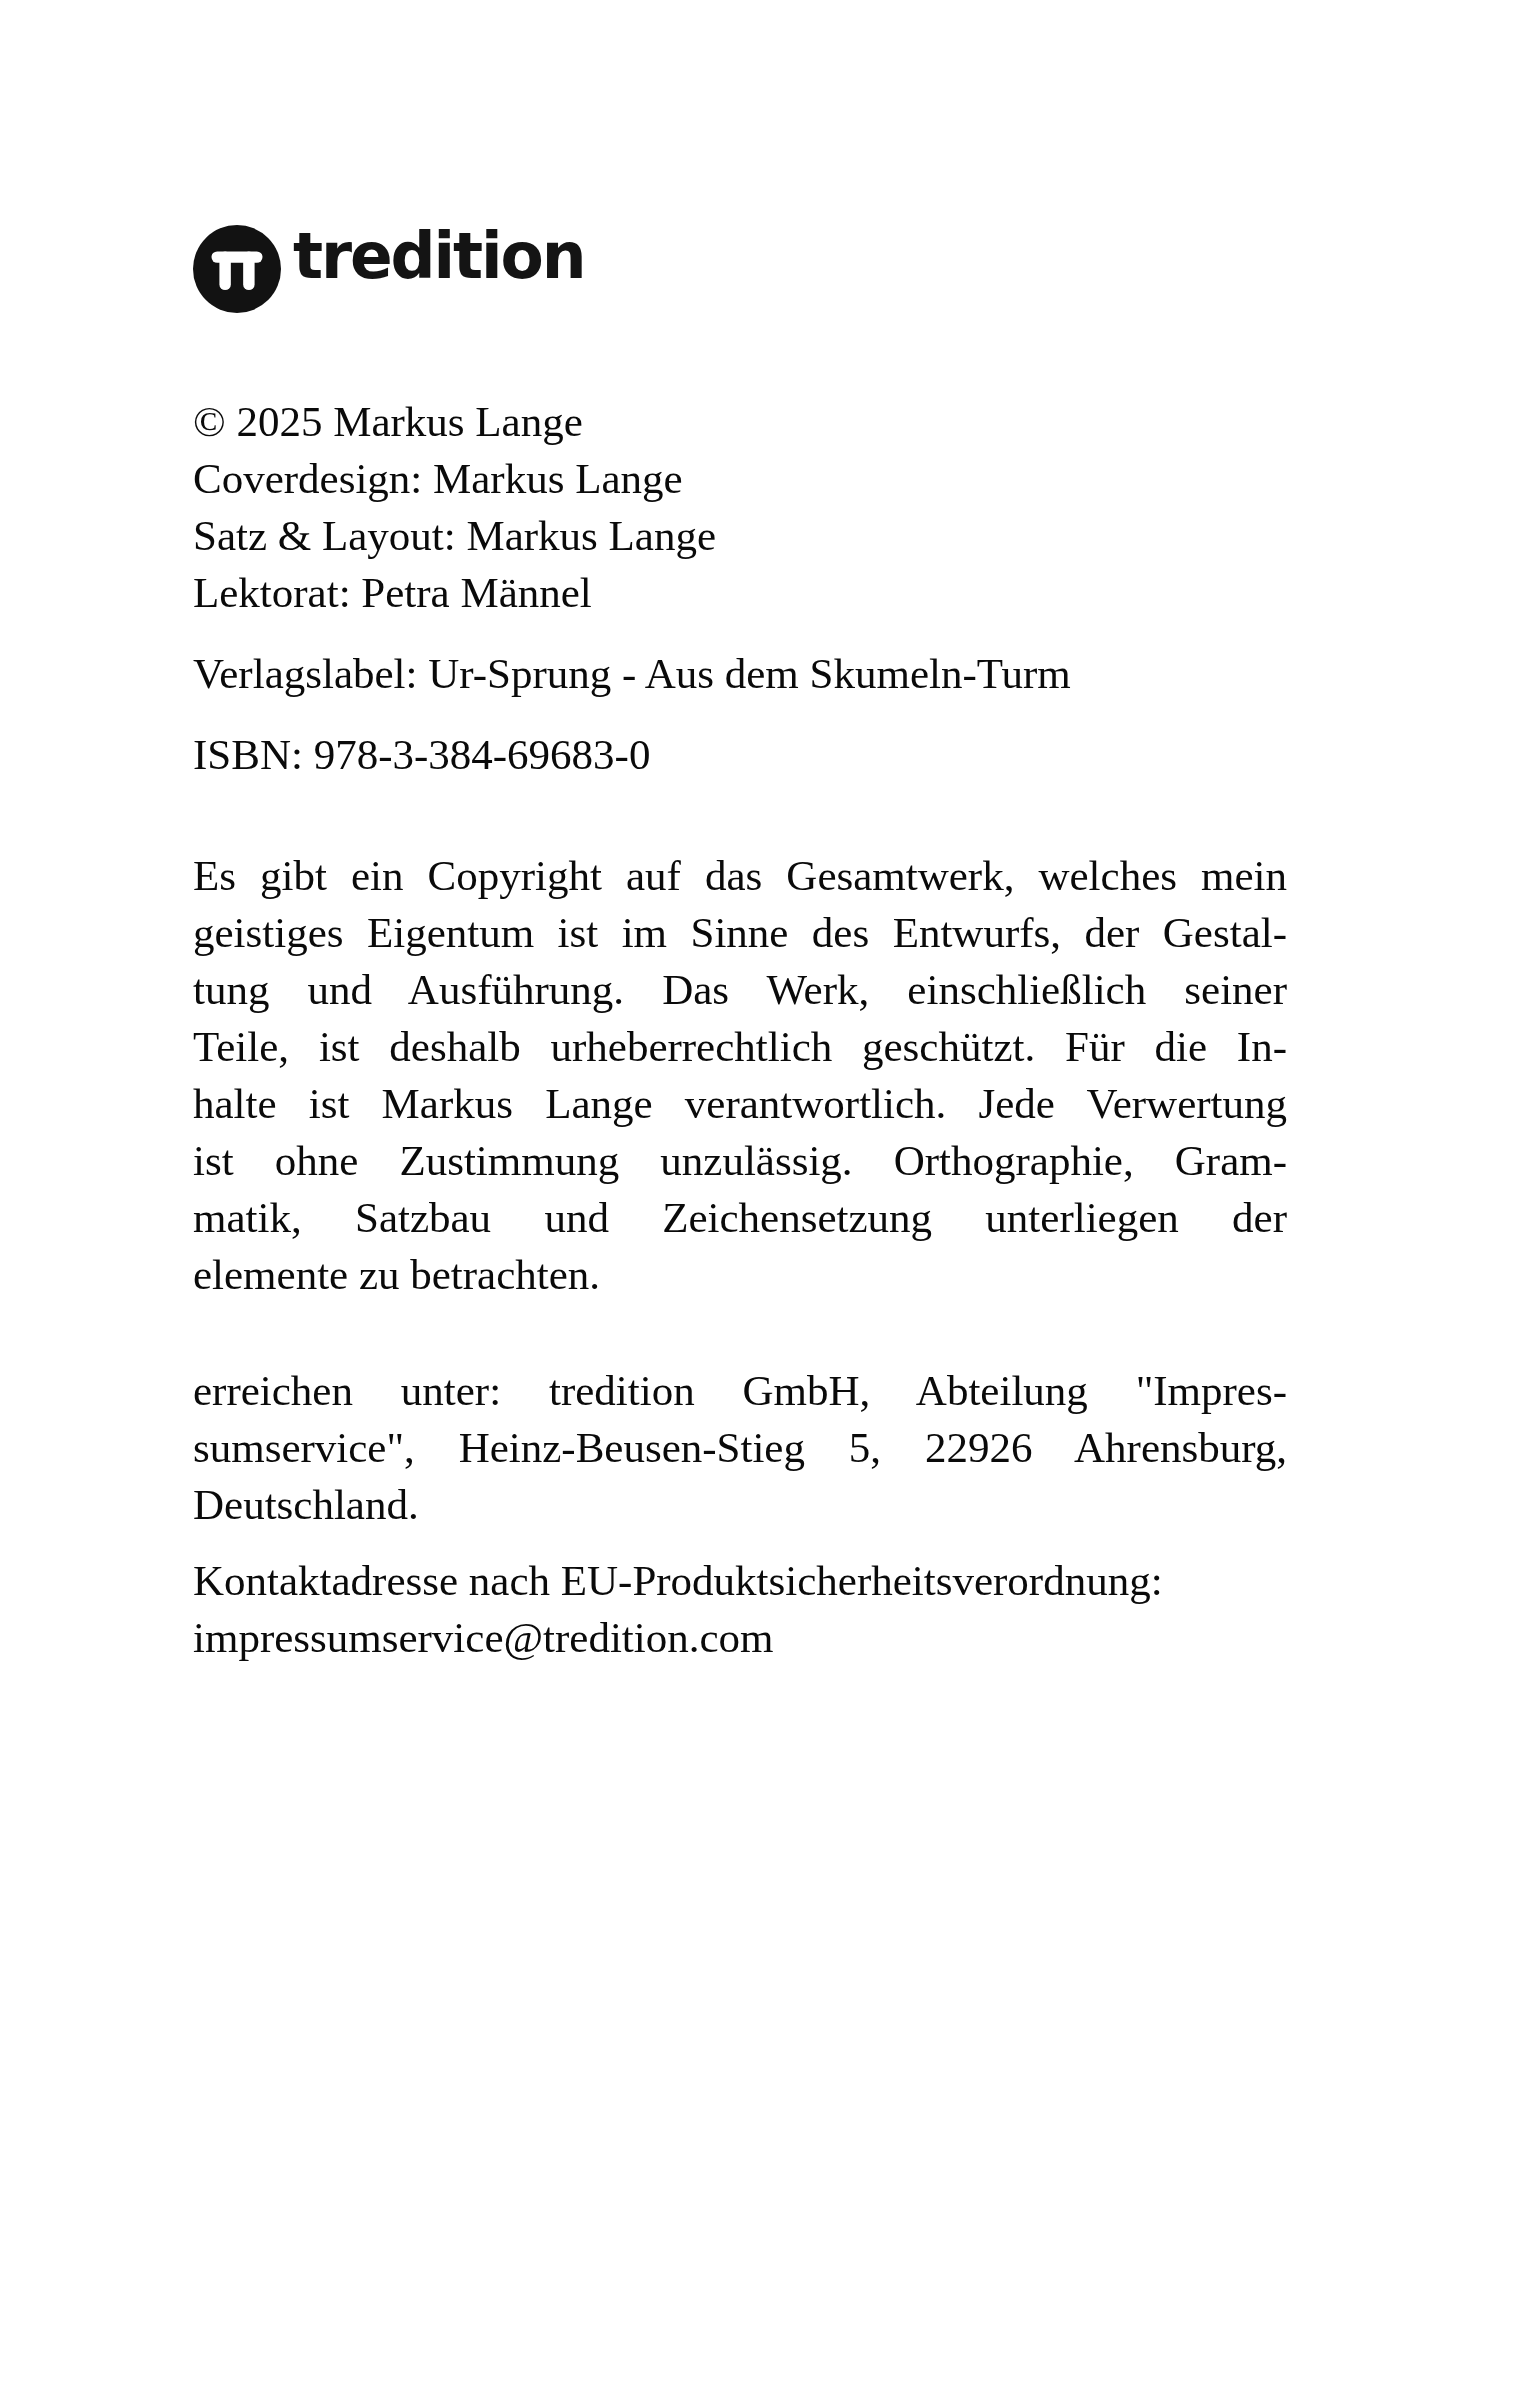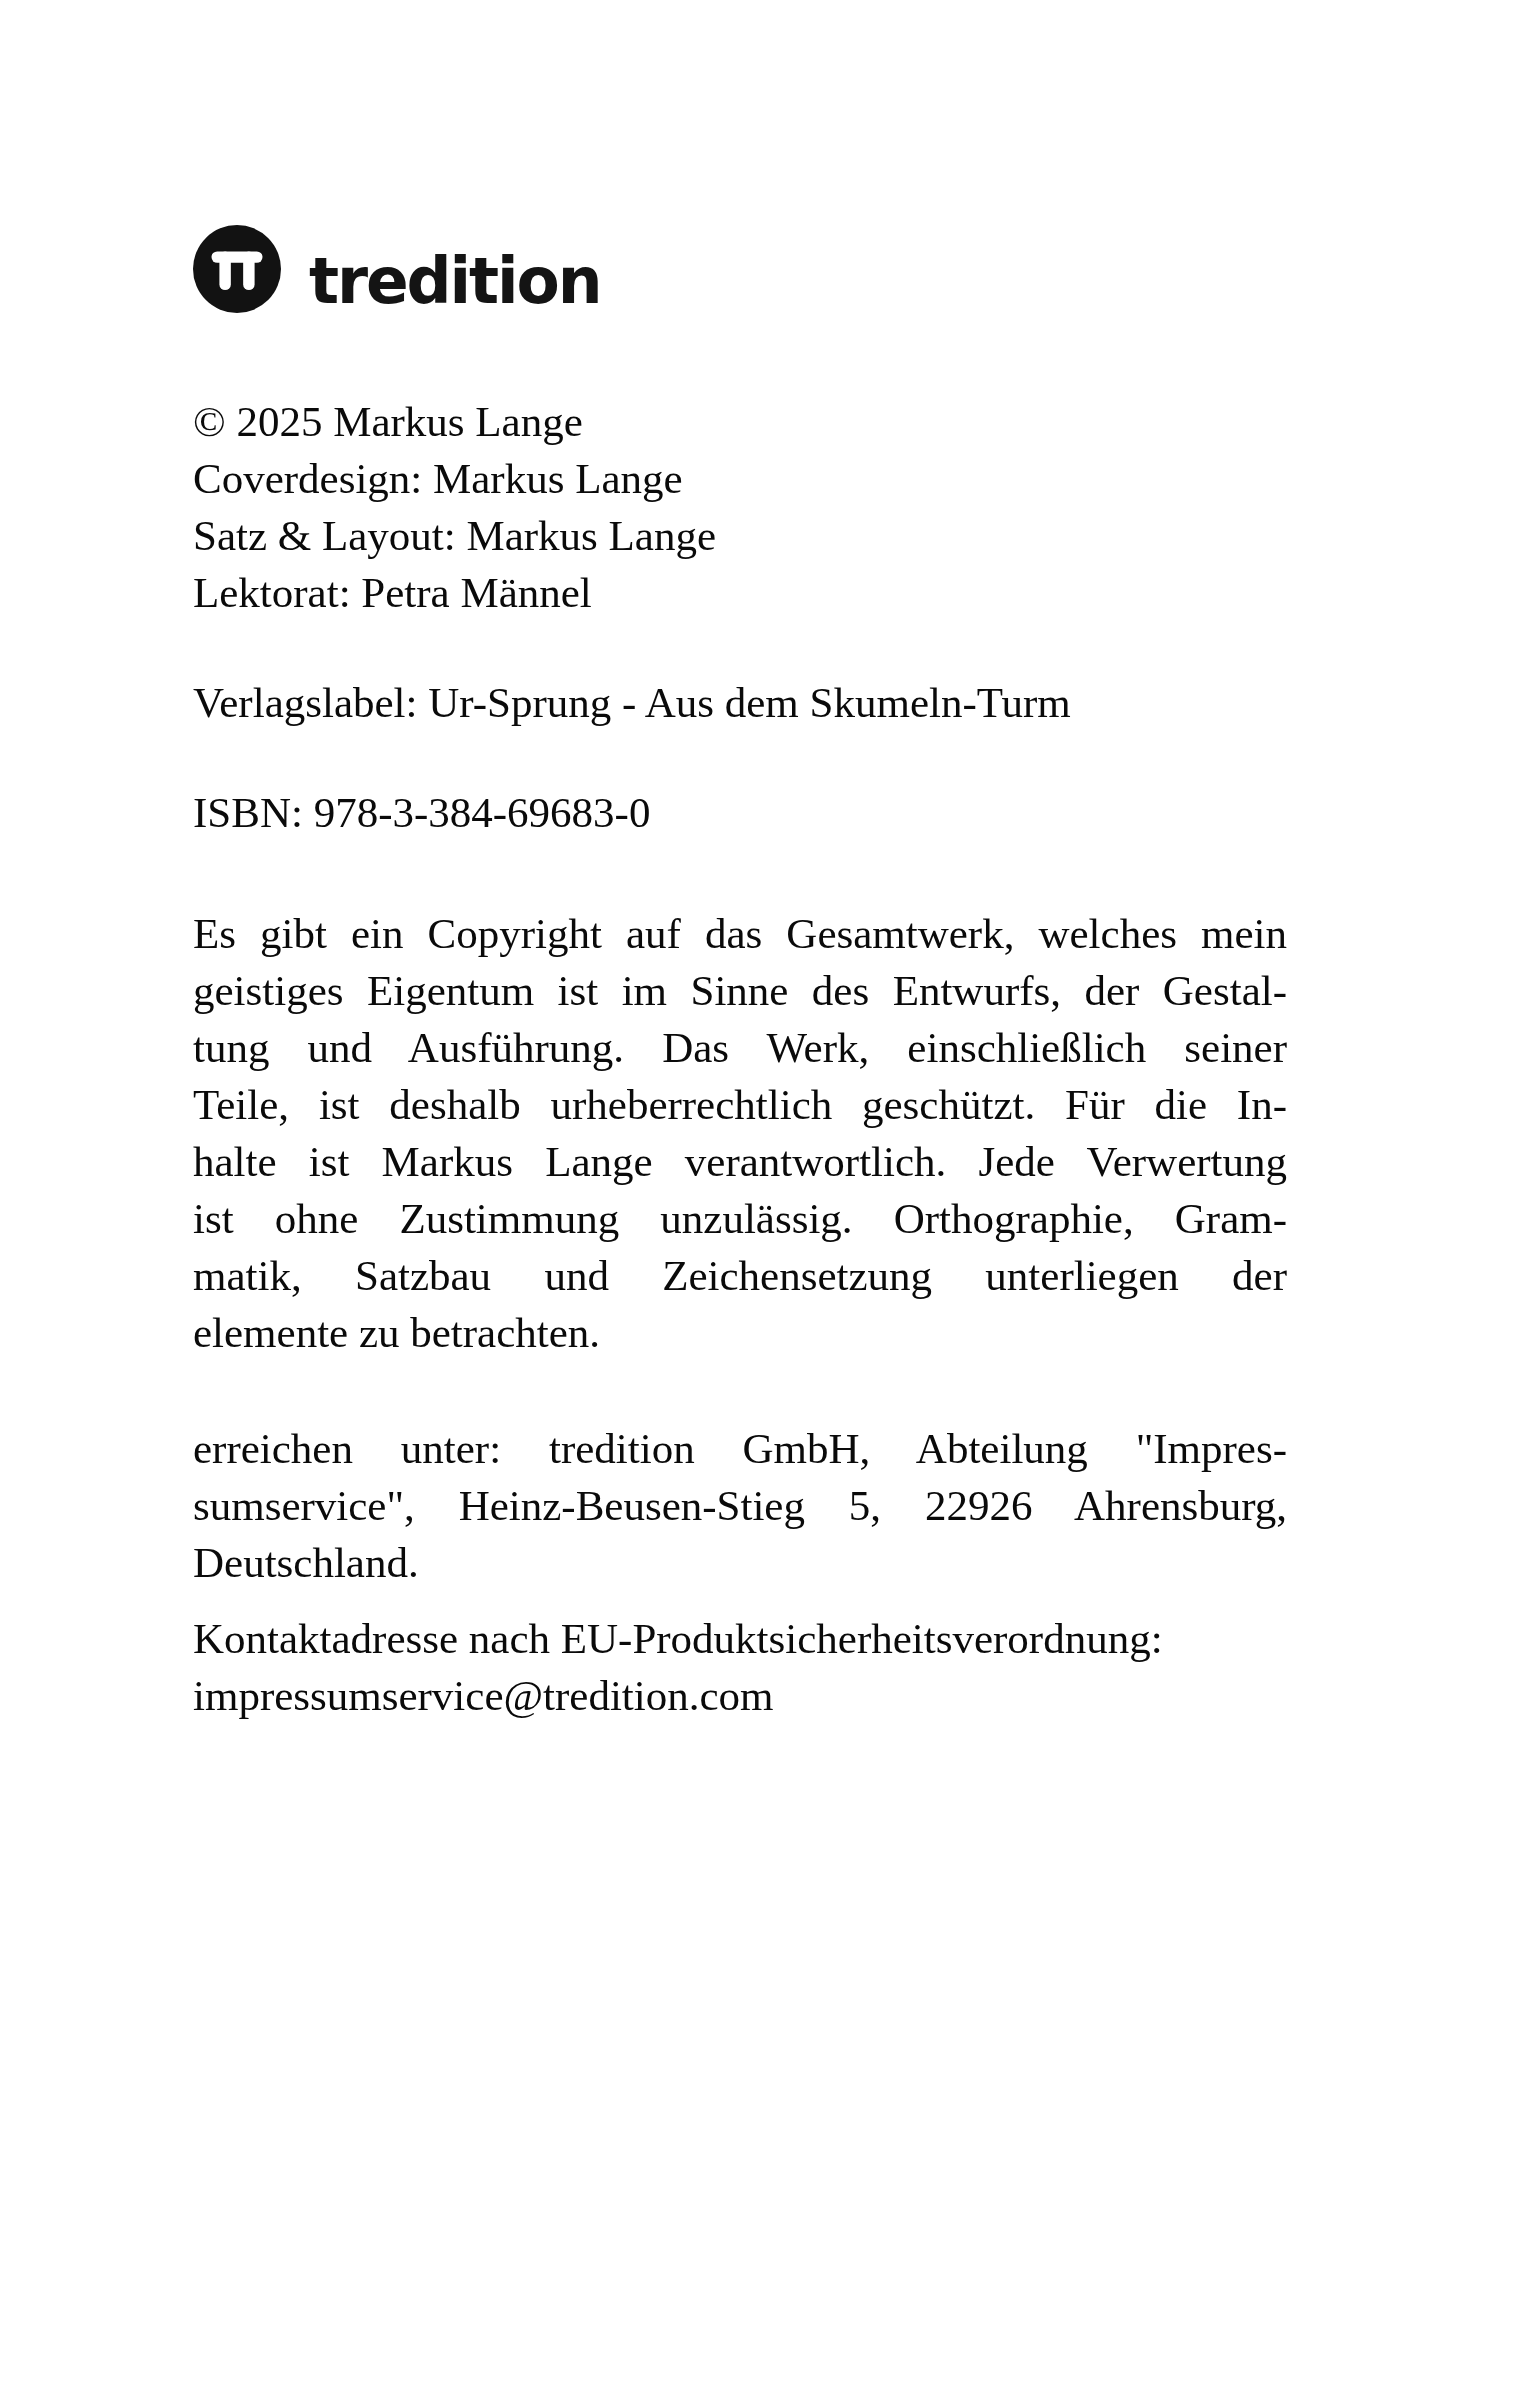--- a/index.html
+++ b/index.html
@@ -10,36 +10,36 @@
     background:#ffffff;
     box-sizing:border-box;
     padding:225px 230px 0 193px;
     font-family:"Liberation Serif", serif;
     font-size:43px;
     line-height:57px;
     color:#0a0a0a;
   }
   .brand{
     display:flex;
-    align-items:flex-end;
-    gap:28px;
+    align-items:flex-start;
+    gap:12px;
     margin-bottom:80px;
   }
   .logo{width:88px;height:88px;display:block;flex:0 0 auto;}
   .logo svg{width:100%;height:100%;display:block;}
   .wordmark{
     font-family:"DejaVu Sans", sans-serif;
     font-weight:bold;
     font-size:63px;
     letter-spacing:-2.1px;
     line-height:1;
     color:#141414;
     transform:scaleY(1.02);
   }
-  .block{margin-top:53px;}
+  .block{margin-top:24px;}
   .block.first{margin-top:0;}
   .mt-120{margin-top:64px;}
   .mt-110{margin-top:59px;}
   .mt-35{margin-top:19px;}
   .line{white-space:nowrap;}
   .just{
     text-align:justify;
     text-align-last:justify;
     white-space:normal;
   }

